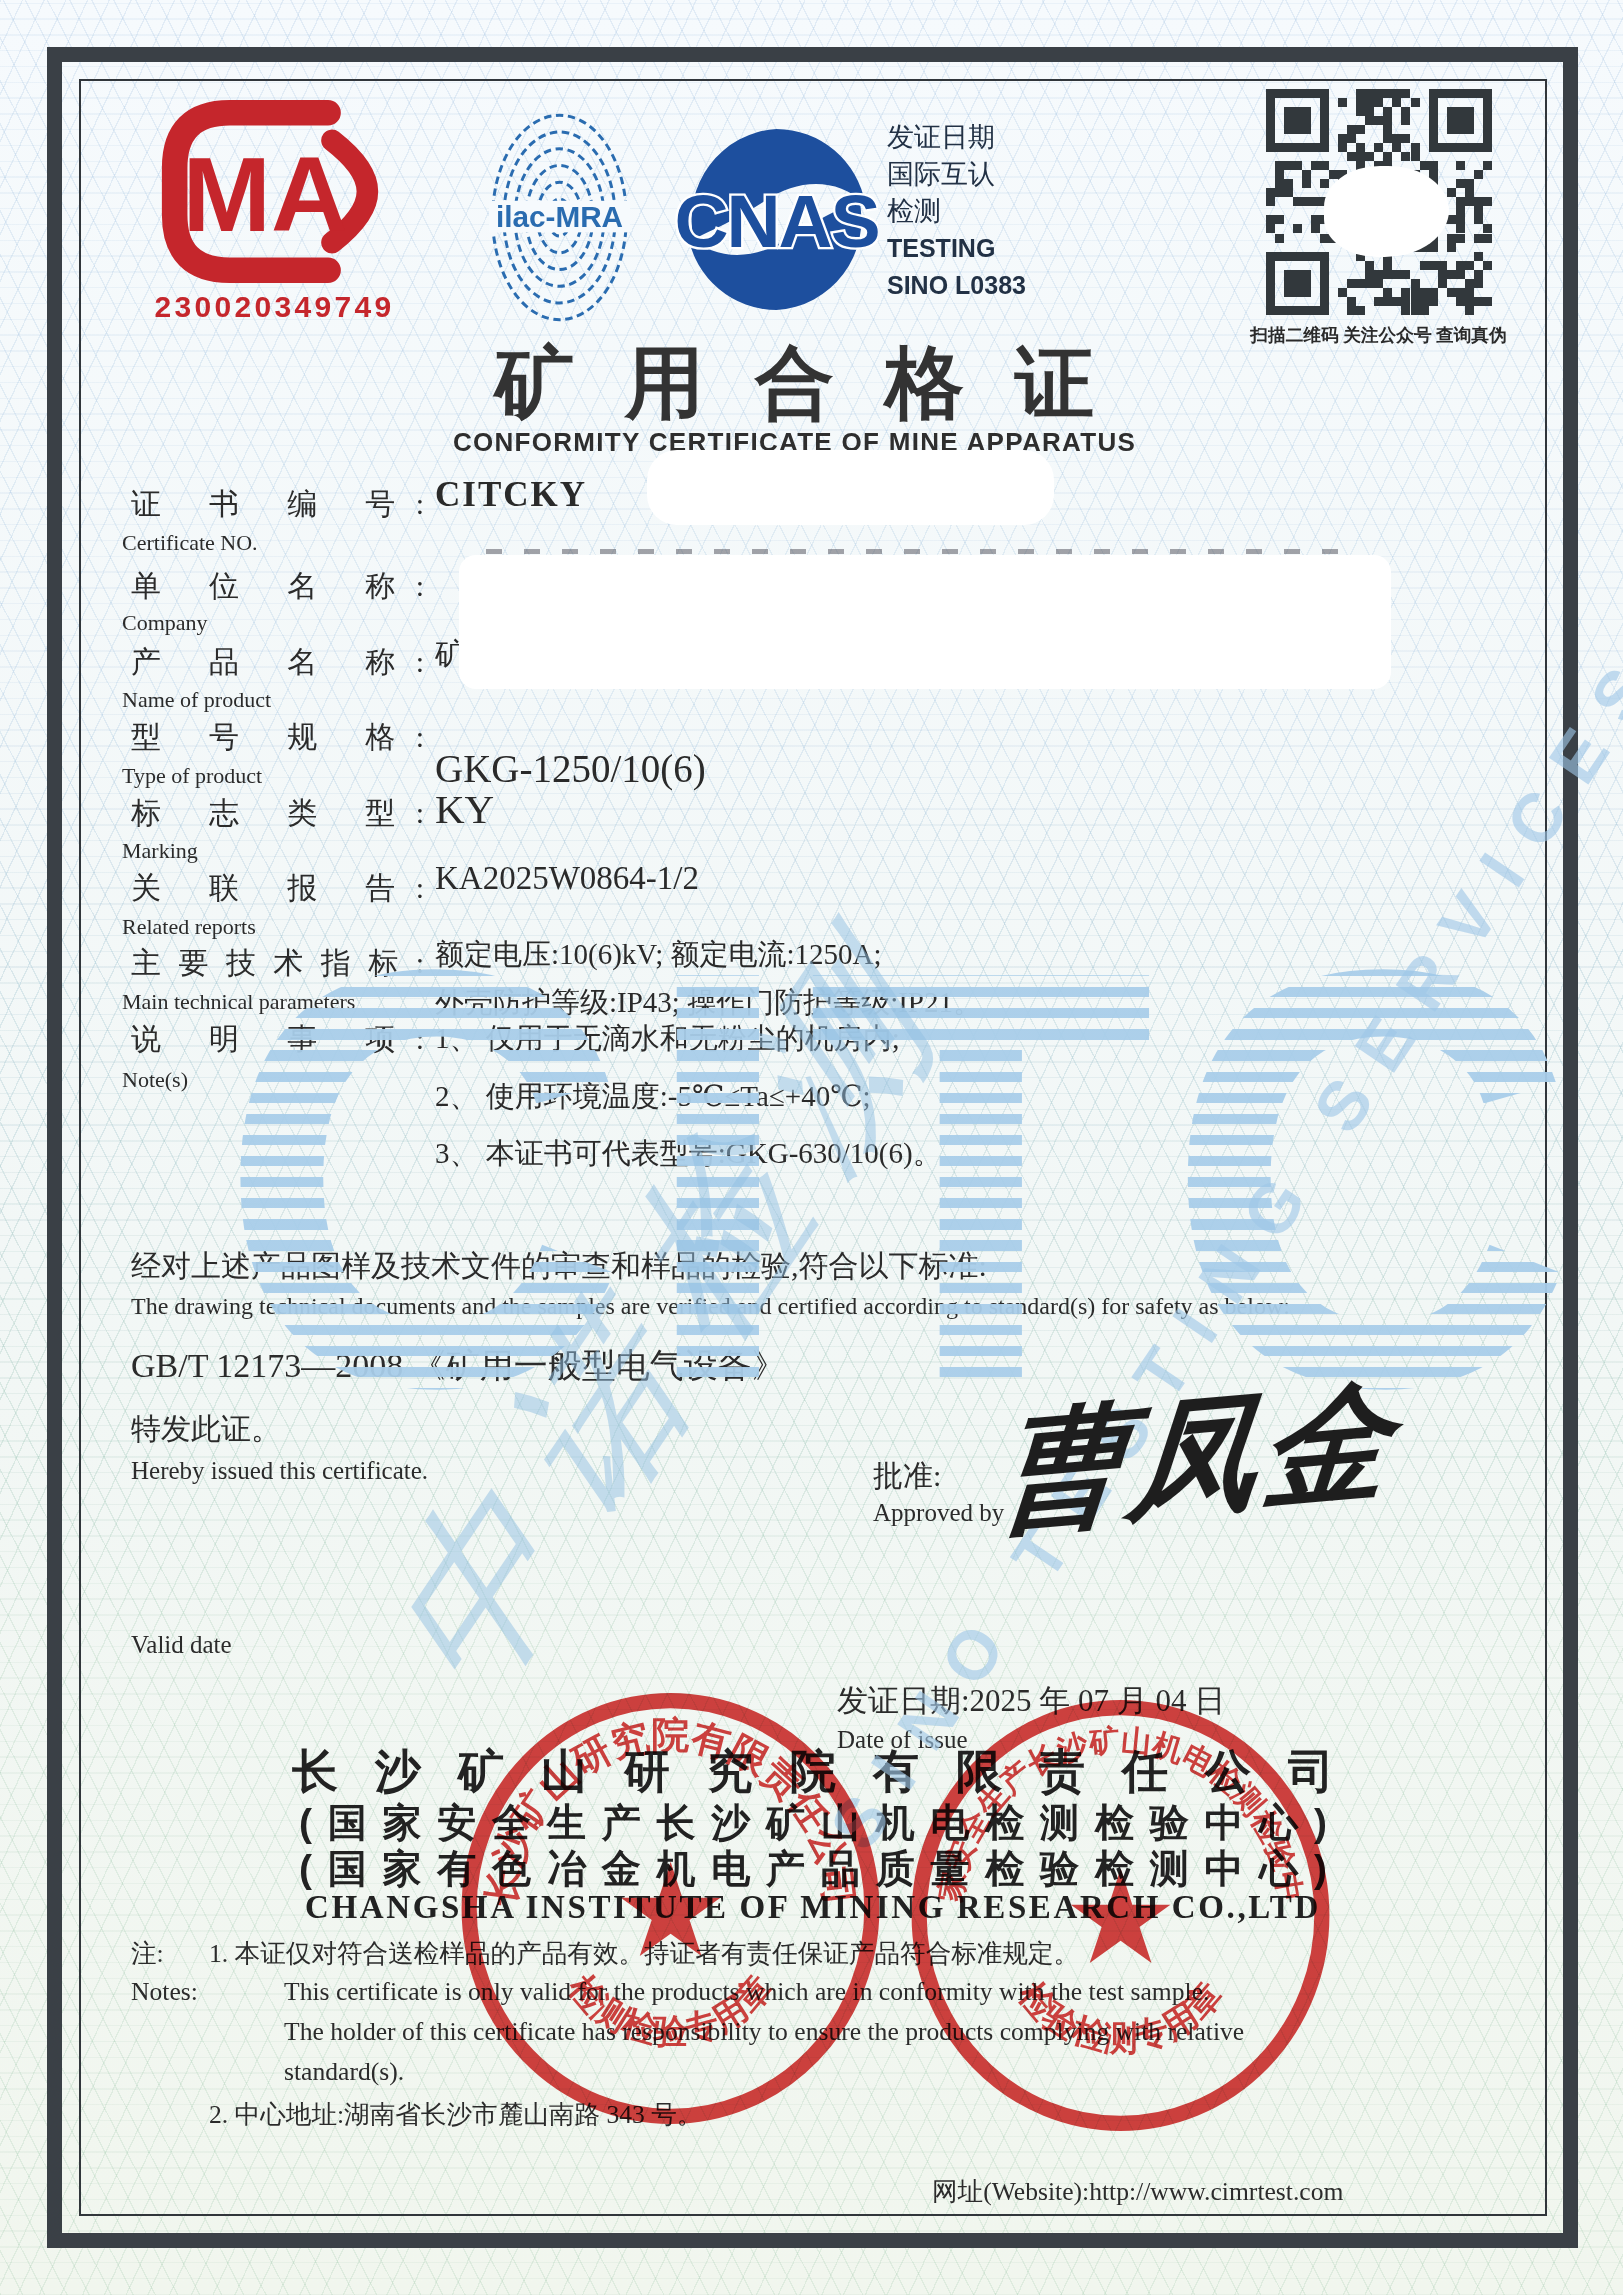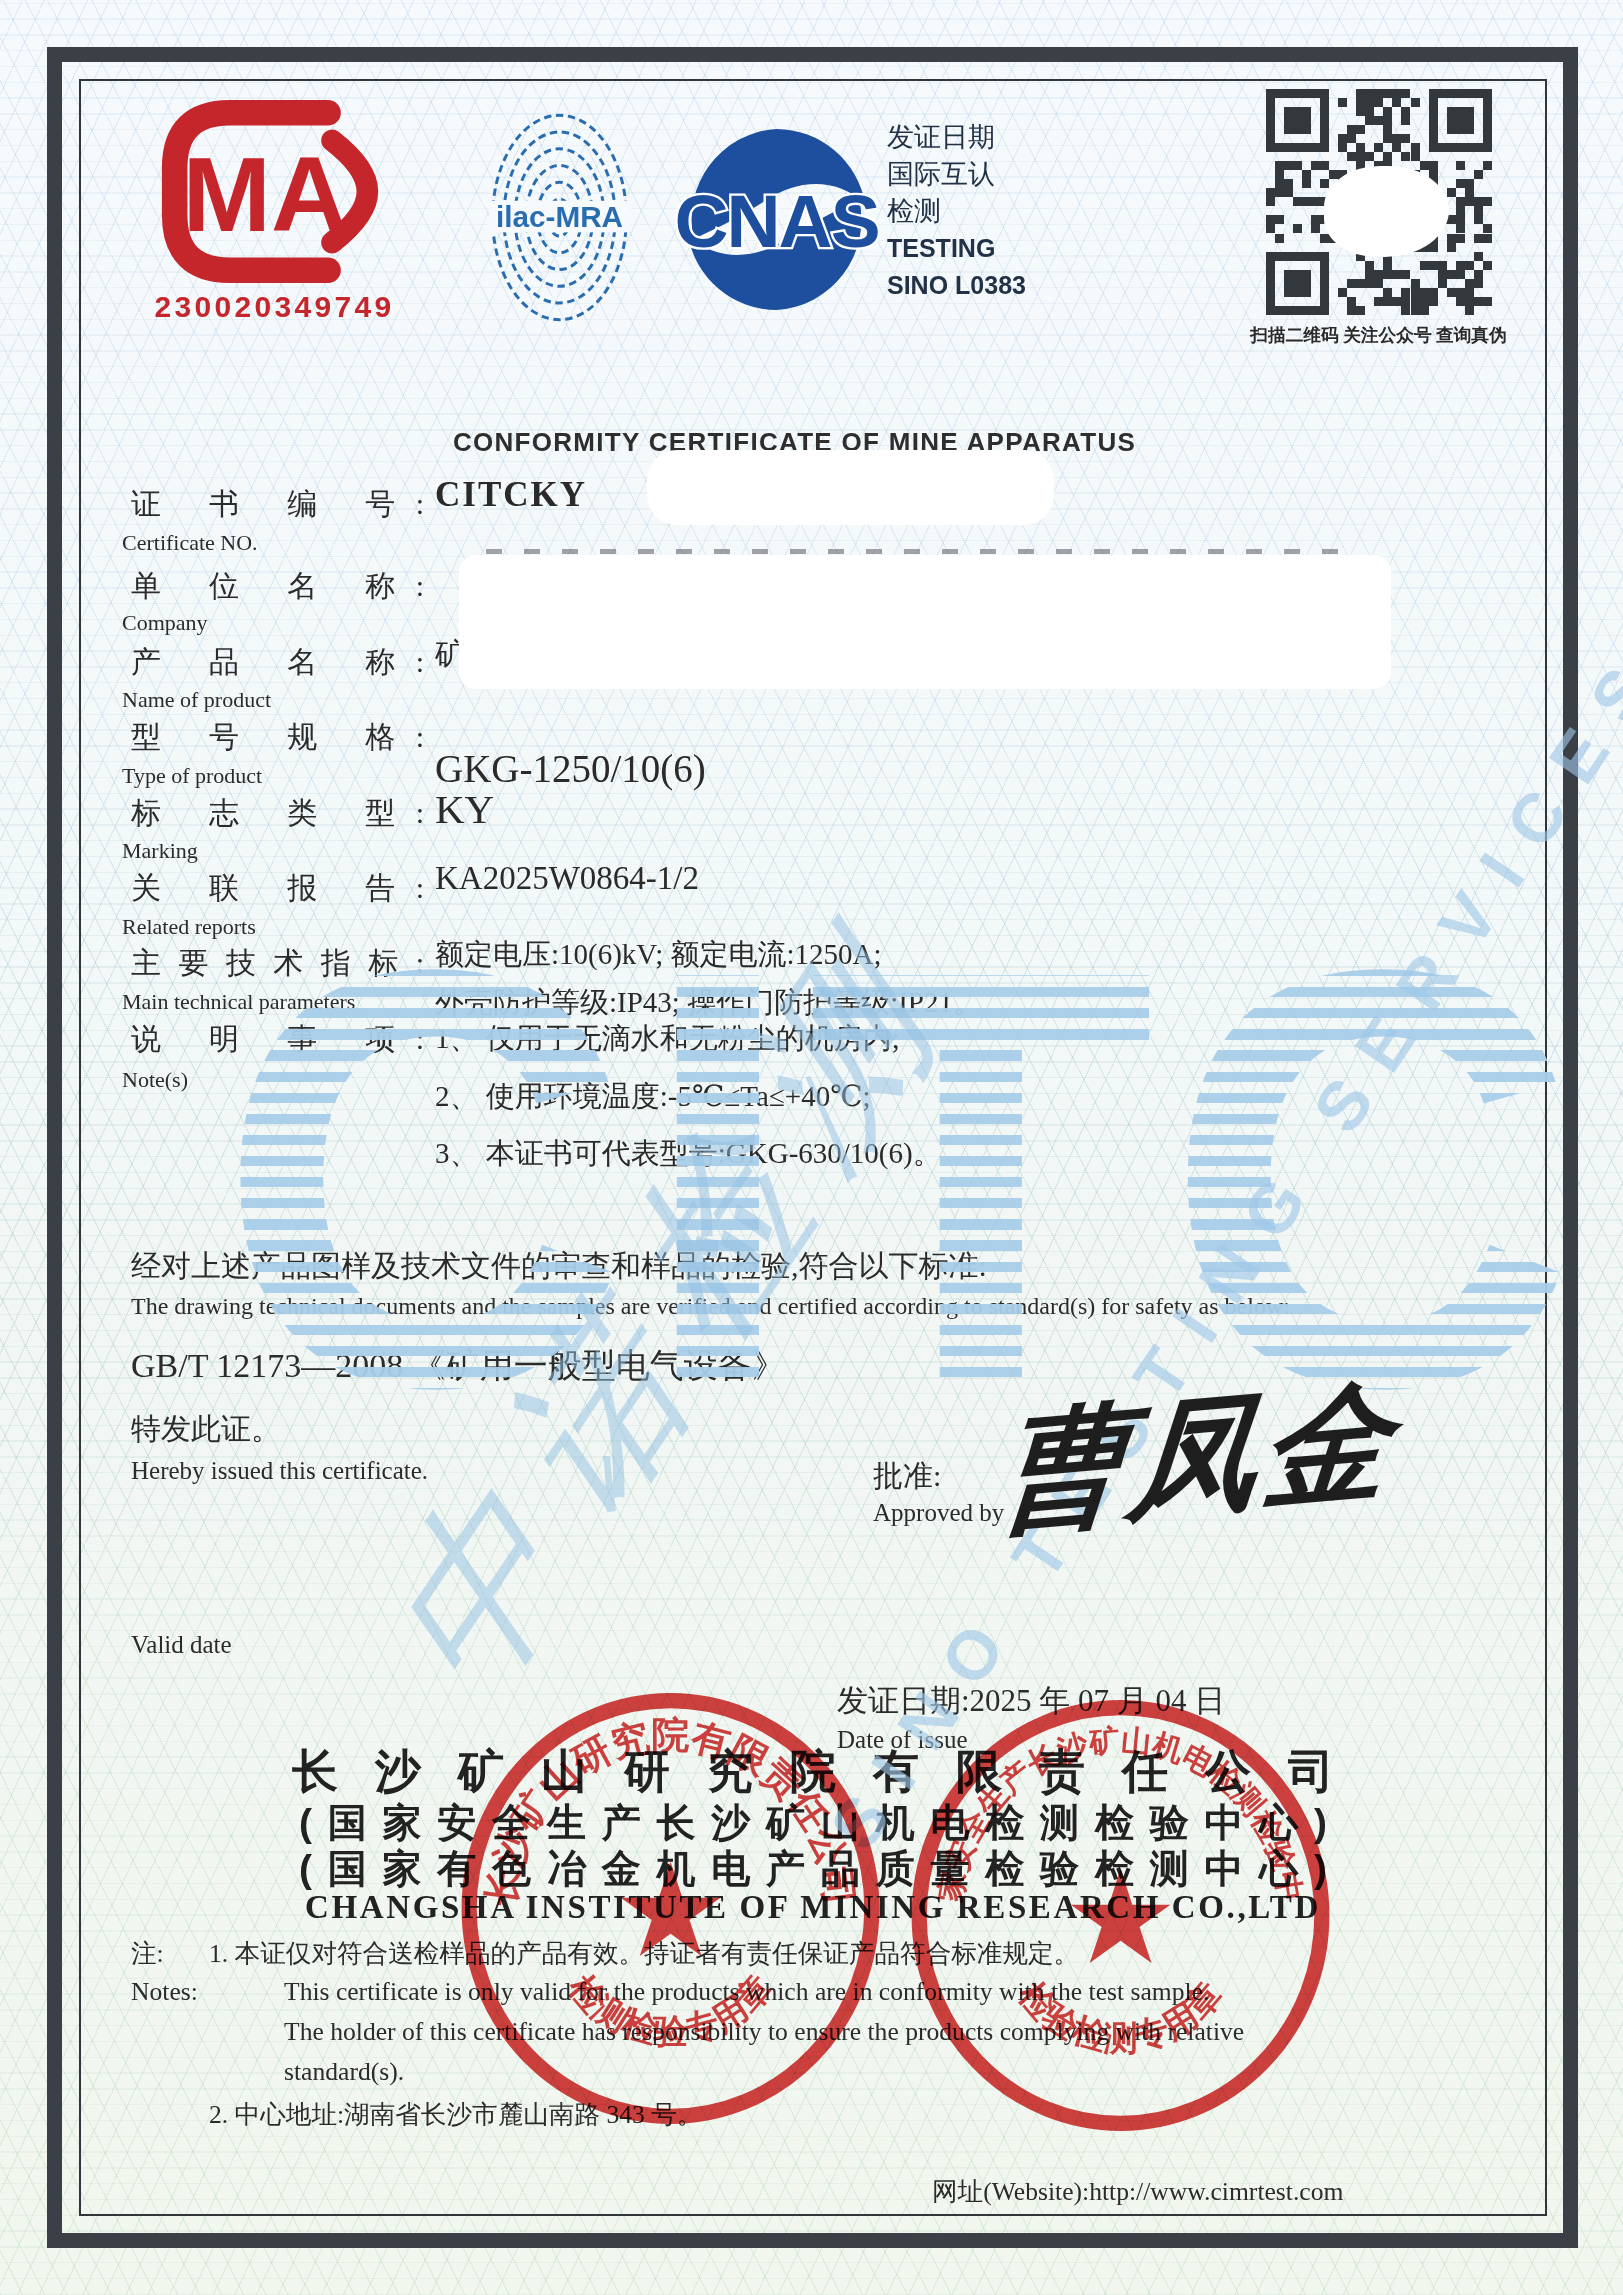--- a/index.html
+++ b/index.html
@@ -419,20 +419,21 @@
         <div class="qr-cell" style="left: 90px; top: 217px; width: 9.3px; height: 9.3px;"></div>
         <div class="qr-cell" style="left: 135px; top: 217px; width: 9.3px; height: 9.3px;"></div>
         <div class="qr-cell" style="left: 145px; top: 217px; width: 9.3px; height: 9.3px;"></div>
         <div class="qr-cell" style="left: 154px; top: 217px; width: 9.3px; height: 9.3px;"></div>
         <div class="qr-cell" style="left: 199px; top: 217px; width: 9.3px; height: 9.3px;"></div>
       </div>
     <div class="qr-blob"></div>
   </div>
   <div class="abs qr-caption">扫描二维码  关注公众号  查询真伪</div>
 
+  <div class="abs title">矿用合格证</div>
   <div class="abs subtitle">CONFORMITY CERTIFICATE OF MINE APPARATUS</div>
 
   <div class="f-zh" style="top:484px">证 书 编 号:</div>
   <div class="f-en" style="top:530px">Certificate NO.</div>
   <div class="f-val" style="top:475px;font-weight:700;font-size:35px;letter-spacing:2px">CITCKY</div>
 
   <div class="f-zh" style="top:566px">单 位 名 称:</div>
   <div class="f-en" style="top:610px">Company</div>
 
   <div class="f-zh" style="top:642px">产 品 名 称:</div>

